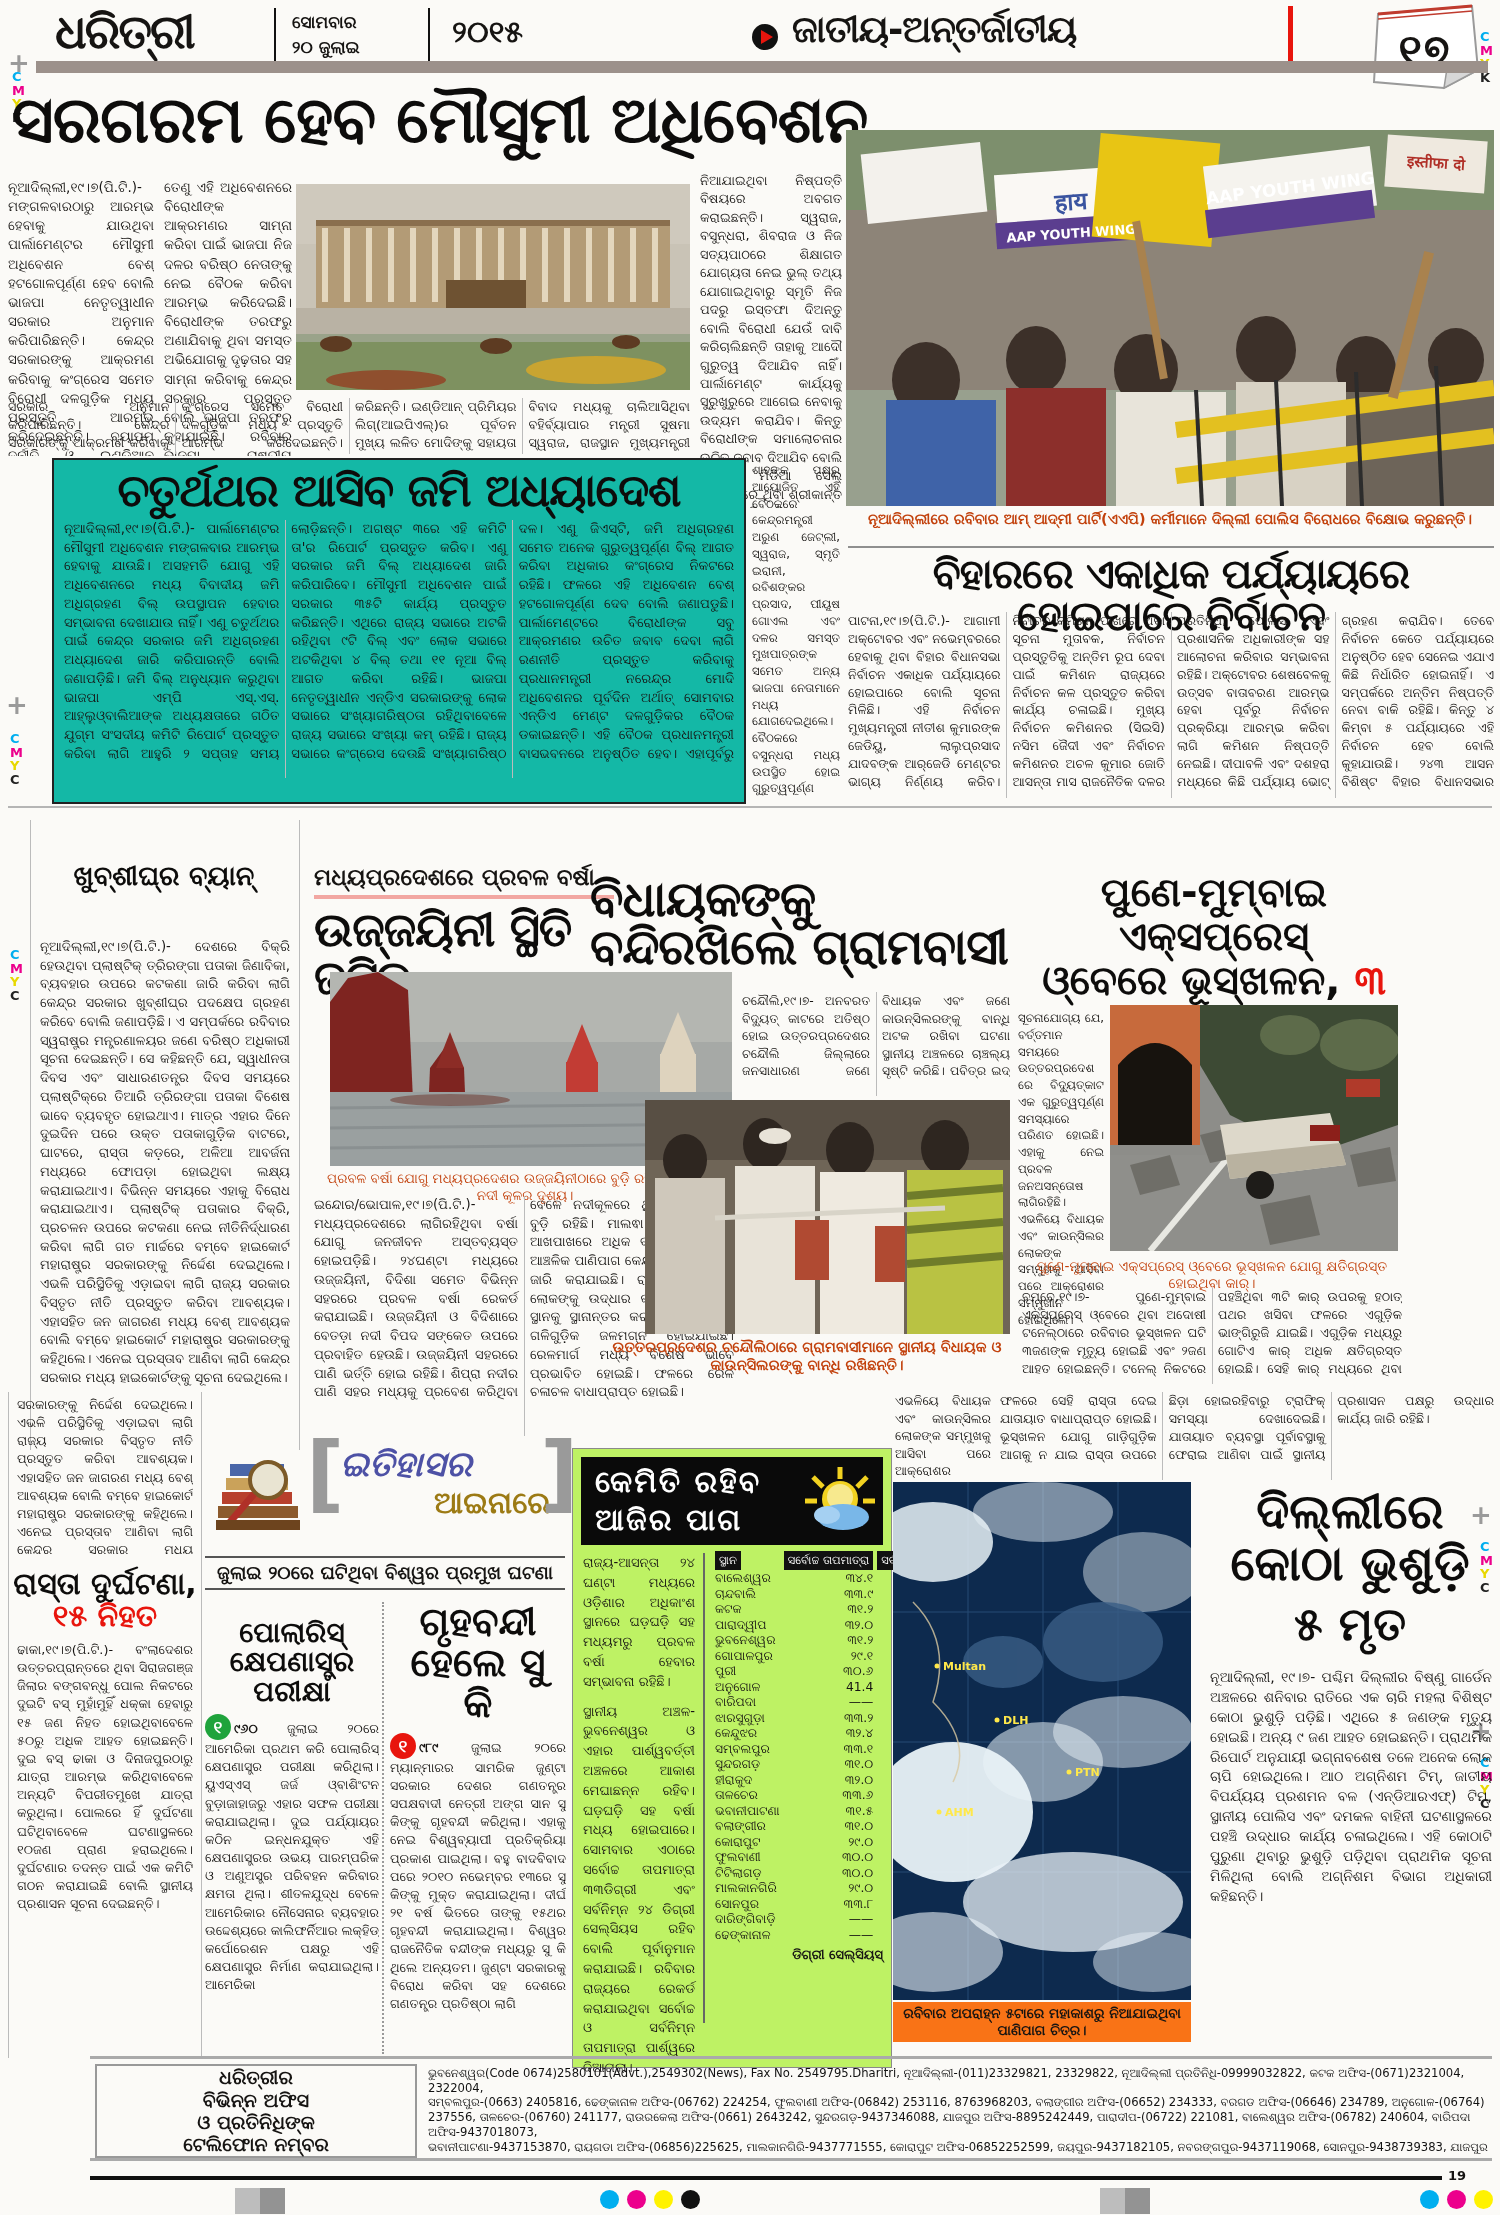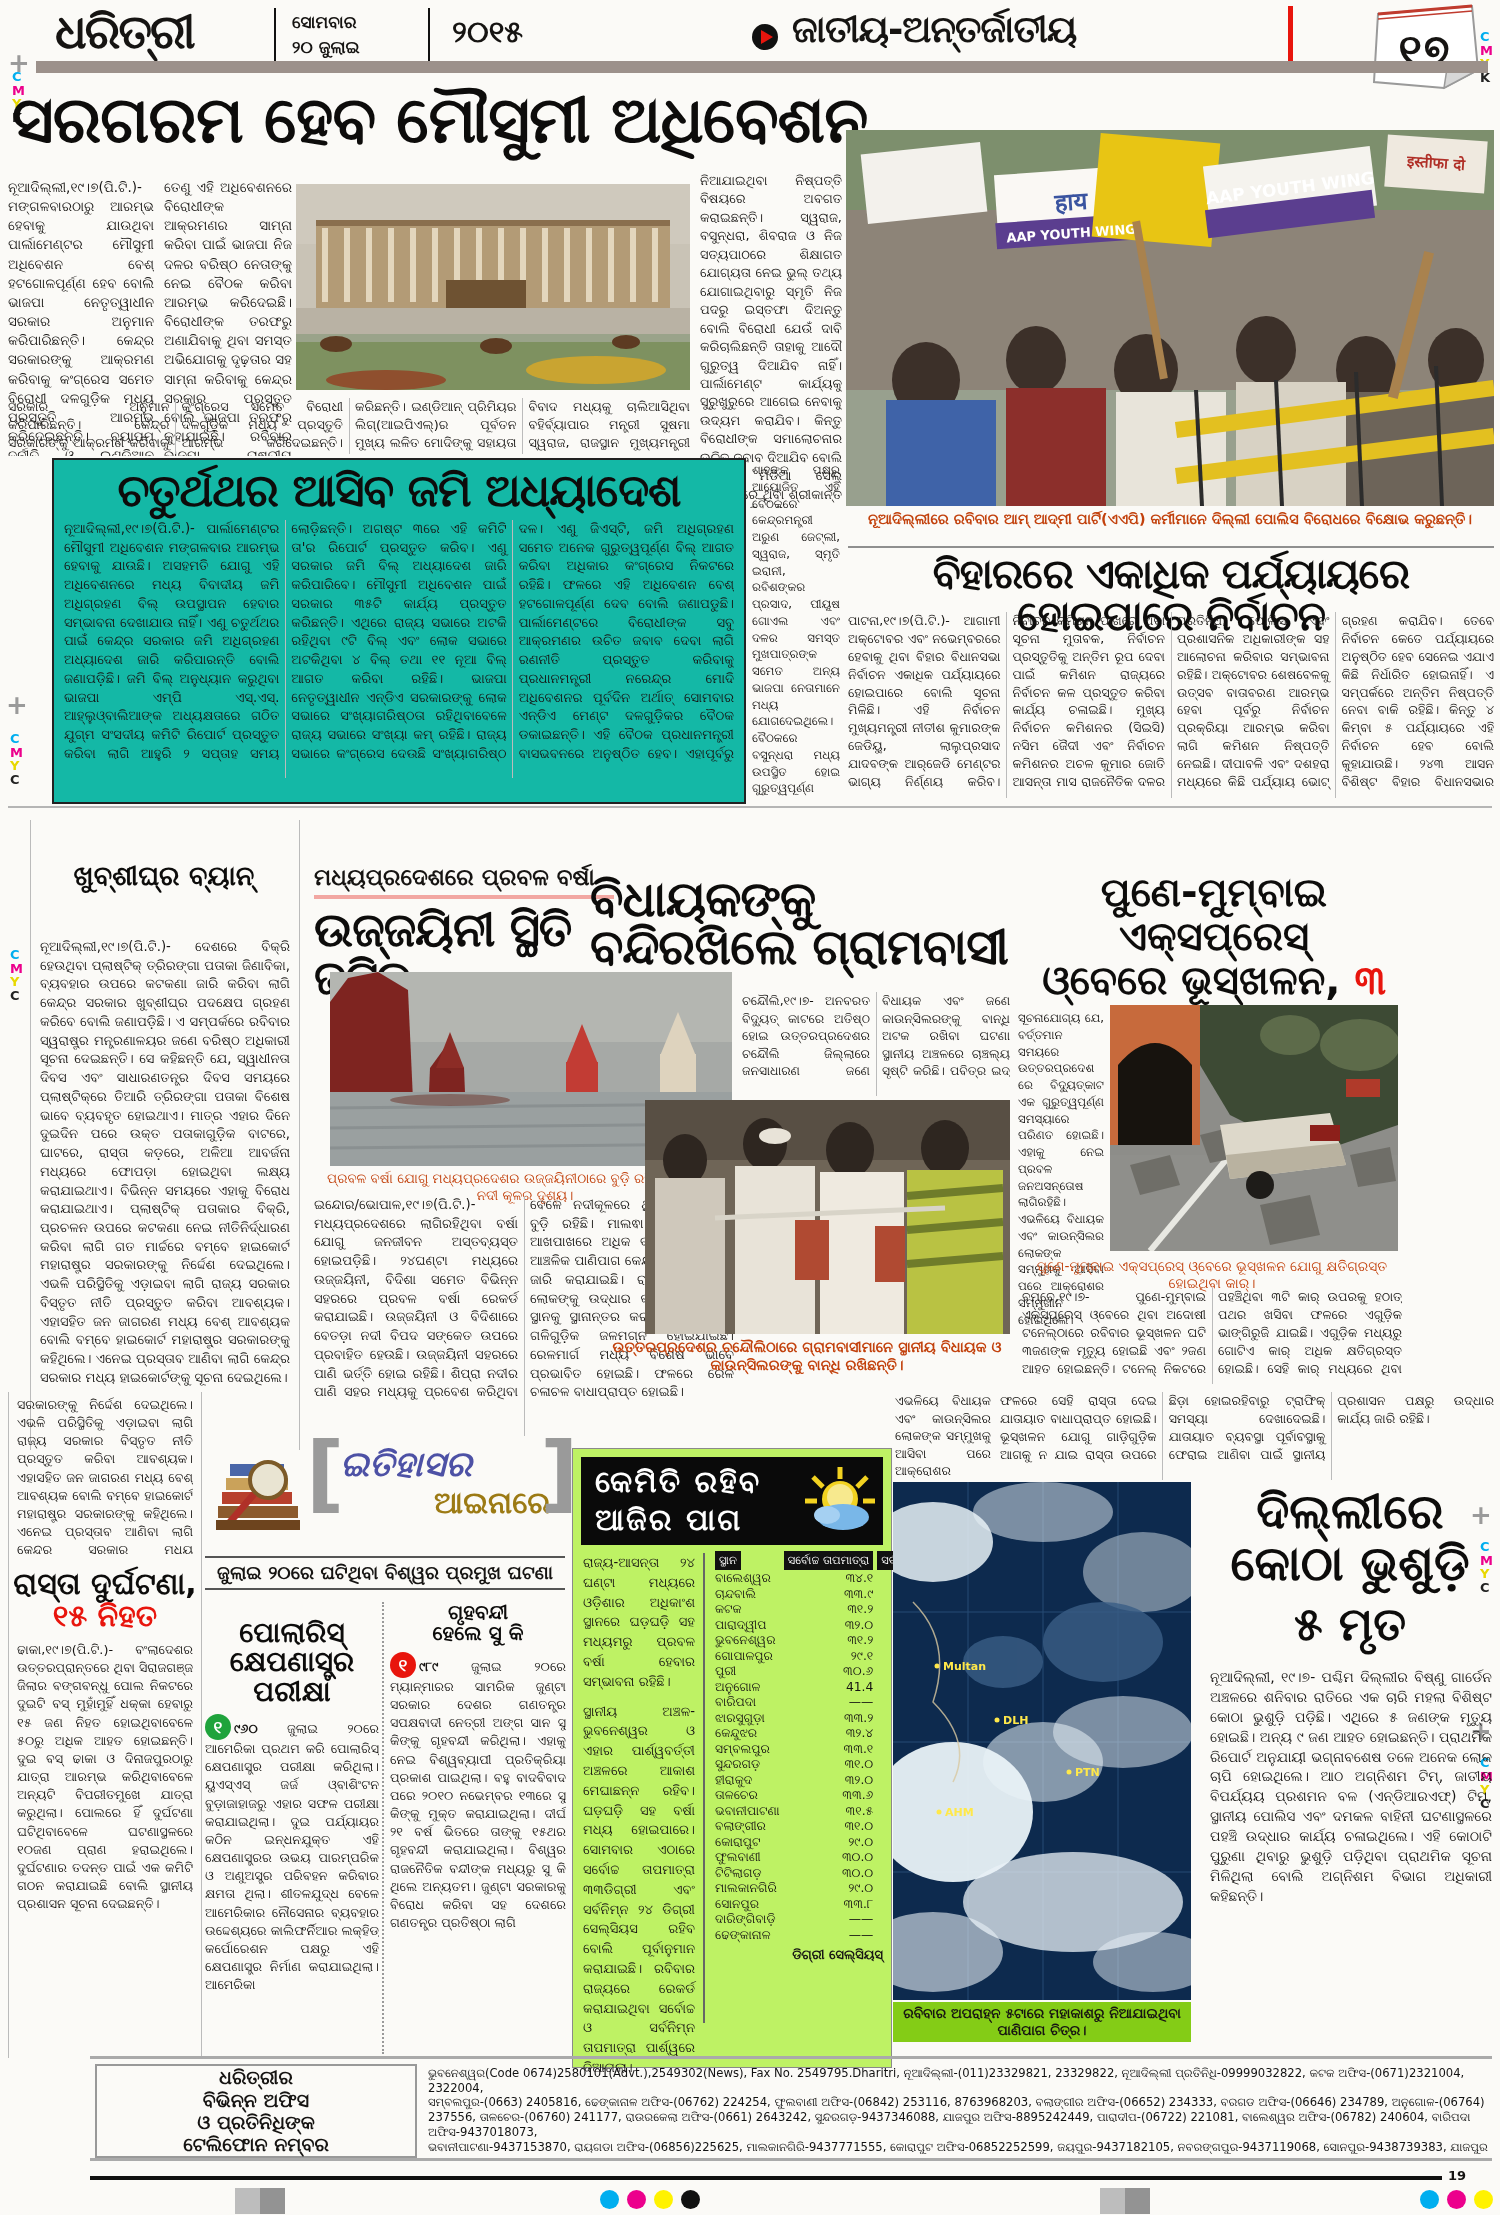--- a/index.html
+++ b/index.html
@@ -25,21 +25,21 @@
   .kicker{font-weight:bold;font-size:23px;border-bottom:4px solid #f2a7a2;padding-bottom:4px;}
   .dropbadge{display:inline-block;width:26px;height:26px;border-radius:50%;color:#fff;text-align:center;
              line-height:26px;font-weight:bold;font-size:17px;margin-right:3px;}
   .weatherbox{background:#bef264;border:1px solid #8a8a8a;}
   .wt-table{width:100%;border-collapse:collapse;font-size:12.3px;}
   .wt-table td{padding:0 2px 1.5px 2px;white-space:nowrap;}
   .wt-table td:nth-child(2),.wt-table td:nth-child(3){text-align:right;}
   .chip{background:#111;color:#fff;font-size:11.5px;line-height:1.1;padding:3px 4px;display:inline-block;text-align:center;}
   .footer-line{font-size:11.6px;line-height:1.27;color:#111;}
   .subhead{font-weight:bold;line-height:1.05;text-align:center;color:#0d0c0b;}
-  .grayblock{background:#84cc16;}
+  .grayblock{background:#f97316;}
   .histbracket{color:#9a9a9a;font-weight:bold;}
 </style>
 </head>
 <body>
 
 <div class="page">
 
   <div class="abs cross" style="left:8px;top:48px">+</div>
   <div class="abs regmark" style="left:12px;top:70px">
     <span>C</span>
@@ -349,21 +349,21 @@
         <span style="display:block">ପୋଲାରିସ୍</span>
         <span style="display:block">କ୍ଷେପଣାସ୍ତ୍ର ପରୀକ୍ଷା</span>
       </h3>
       <div class="bodytext" style="height:360px;font-size:12.8px">
         <span class="dropbadge" style="background:#1fa33c">୧</span><b>୯୬୦</b>
         <span>ଜୁଲାଇ ୨୦ରେ ଆମେରିକା ପ୍ରଥମ କରି ପୋଲାରିସ୍ କ୍ଷେପଣାସ୍ତ୍ର ପରୀକ୍ଷା କରିଥିଲା। ୟୁଏସ୍ଏସ୍ ଜର୍ଜ ଓ୍ବାଶିଂଟନ ବୁଡ଼ାଜାହାଜରୁ ଏହାର ସଫଳ ପରୀକ୍ଷା କରାଯାଇଥିଲା। ଦୁଇ ପର୍ଯ୍ୟାୟର କଠିନ ଇନ୍ଧନଯୁକ୍ତ ଏହି କ୍ଷେପଣାସ୍ତ୍ରର ଉଭୟ ପାରମ୍ପରିକ ଓ ଅଣୁଅସ୍ତ୍ର ପରିବହନ କରିବାର କ୍ଷମତା ଥିଲା। ଶୀତଳଯୁଦ୍ଧ ବେଳେ ଆମେରିକାର ନୌସେନାର ବ୍ୟବହାର ଉଦ୍ଦେଶ୍ୟରେ କାଲିଫର୍ନିଆର ଲକ୍‌ହିଡ୍ କର୍ପୋରେଶନ ପକ୍ଷରୁ ଏହି କ୍ଷେପଣାସ୍ତ୍ର ନିର୍ମାଣ କରାଯାଇଥିଲା। ଆମେରିକା</span>
       </div>
     </div>
     <div class="abs" style="left:382px;top:1602px;height:452px;border-left:2px dotted #999"></div>
     <div class="abs" style="left:390px;top:1602px;width:176px">
-      <h3 class="subhead" style="font-size:20px;margin:0 0 8px 0">
+      <h3 class="subhead" style="font-size:39px;margin:0 0 8px 0">
         <span style="display:block">ଗୃହବନ୍ଦୀ</span>
         <span style="display:block">ହେଲେ ସୁ କି</span>
       </h3>
       <div class="bodytext" style="height:360px;font-size:12.8px">
         <span class="dropbadge" style="background:#e8150d">୧</span><b>୯୮୯</b>
         <span>ଜୁଲାଇ ୨୦ରେ ମ୍ୟାନ୍ମାରର ସାମରିକ ଜୁଣ୍ଟା ସରକାର ଦେଶର ଗଣତନ୍ତ୍ର ସପକ୍ଷବାଦୀ ନେତ୍ରୀ ଅଙ୍ଗ ସାନ ସୁ କିଙ୍କୁ ଗୃହବନ୍ଦୀ କରିଥିଲା। ଏହାକୁ ନେଇ ବିଶ୍ୱବ୍ୟାପୀ ପ୍ରତିକ୍ରିୟା ପ୍ରକାଶ ପାଇଥିଲା। ବହୁ ବାଦବିବାଦ ପରେ ୨୦୧୦ ନଭେମ୍ବର ୧୩ରେ ସୁ କିଙ୍କୁ ମୁକ୍ତ କରାଯାଇଥିଲା। ଦୀର୍ଘ ୨୧ ବର୍ଷ ଭିତରେ ତାଙ୍କୁ ୧୫ଥର ଗୃହବନ୍ଦୀ କରାଯାଇଥିଲା। ବିଶ୍ୱର ରାଜନୈତିକ ବନ୍ଦୀଙ୍କ ମଧ୍ୟରୁ ସୁ କି ଥିଲେ ଅନ୍ୟତମ। ଜୁଣ୍ଟା ସରକାରକୁ ବିରୋଧ କରିବା ସହ ଦେଶରେ ଗଣତନ୍ତ୍ର ପ୍ରତିଷ୍ଠା ଲାଗି</span>
       </div>
     </div>
   </section>
 

